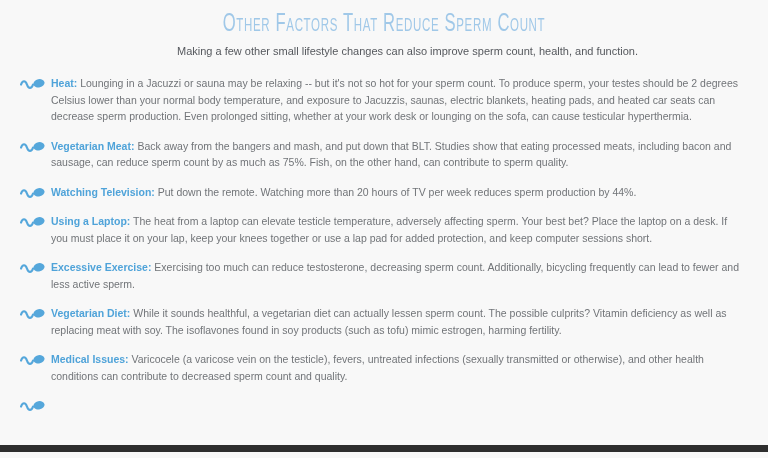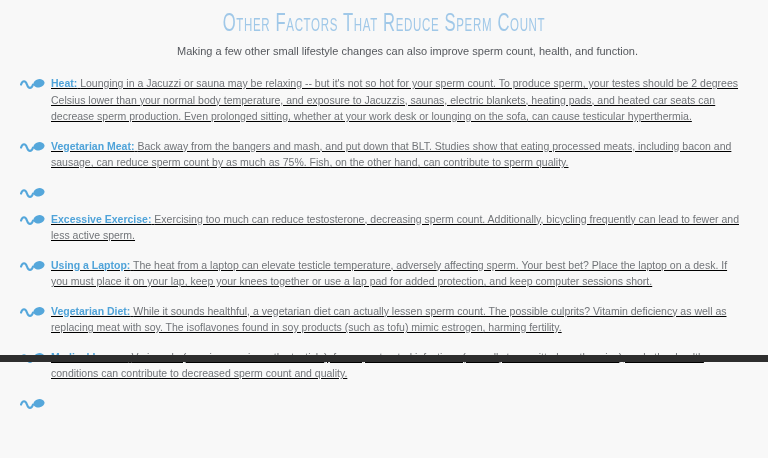--- a/index.html
+++ b/index.html
@@ -10,21 +10,21 @@
     height: 458px;
     overflow: hidden;
   }
   body {
     background: #f8f8f8;
     font-family: "Liberation Sans", sans-serif;
     position: relative;
   }
   .page {
     width: 768px;
-    height: 362px;
+    height: 452px;
     position: relative;
     padding-top: 5px;
   }
   .title {
     text-align: center;
     font-variant: small-caps;
     text-transform: capitalize;
     font-weight: 400;
     font-size: 26px;
     letter-spacing: 1px;
@@ -39,21 +39,20 @@
     text-align: center;
     font-size: 11px;
     color: #55585d;
     margin-top: 7px;
     line-height: 14px;
     padding-left: 47px;
   }
   .factors {
     margin-top: 17px;
     padding: 0 22px 0 20px;
-    text-decoration: underline;
   }
   .factor {
     display: flex;
     align-items: flex-start;
     margin-bottom: 13px;
   }
   .sperm {
     flex: 0 0 auto;
     width: 25px;
     height: 13px;
@@ -114,45 +113,49 @@
     </p>
   </div>
 
   <div class="factor">
     <span class="sperm">
       <svg width="25" height="13" viewBox="0 0 25 13" xmlns="http://www.w3.org/2000/svg">
         <path d="M1 7.6 C 2.5 3.2, 5.5 3.2, 7 7.6 C 8.5 12.0, 11.5 12.0, 13 7.6" fill="none" stroke="#55a7db" stroke-width="2.1" stroke-linecap="round"></path>
         <ellipse cx="19" cy="6.3" rx="5.6" ry="4.1" fill="#55a7db" transform="rotate(-12 19 6.3)"></ellipse>
       </svg>
     </span>
-  </div>
-
-  <div class="factor">
-    <span class="sperm">
-      <svg width="25" height="13" viewBox="0 0 25 13" xmlns="http://www.w3.org/2000/svg">
-        <path d="M1 7.6 C 2.5 3.2, 5.5 3.2, 7 7.6 C 8.5 12.0, 11.5 12.0, 13 7.6" fill="none" stroke="#55a7db" stroke-width="2.1" stroke-linecap="round"></path>
-        <ellipse cx="19" cy="6.3" rx="5.6" ry="4.1" fill="#55a7db" transform="rotate(-12 19 6.3)"></ellipse>
-      </svg>
-    </span>
     <p class="factor-text">
-      <strong class="factor-label">Excessive Exercise:</strong>
-      <span>Exercising too much can reduce testosterone, decreasing sperm count. Additionally, bicycling frequently can lead to fewer and less active sperm.</span>
+      <strong class="factor-label">Watching Television:</strong>
+      <span>Put down the remote. Watching more than 20 hours of TV per week reduces sperm production by 44%.</span>
     </p>
   </div>
 
   <div class="factor">
     <span class="sperm">
       <svg width="25" height="13" viewBox="0 0 25 13" xmlns="http://www.w3.org/2000/svg">
         <path d="M1 7.6 C 2.5 3.2, 5.5 3.2, 7 7.6 C 8.5 12.0, 11.5 12.0, 13 7.6" fill="none" stroke="#55a7db" stroke-width="2.1" stroke-linecap="round"></path>
         <ellipse cx="19" cy="6.3" rx="5.6" ry="4.1" fill="#55a7db" transform="rotate(-12 19 6.3)"></ellipse>
       </svg>
     </span>
     <p class="factor-text">
       <strong class="factor-label">Using a Laptop:</strong>
       <span>The heat from a laptop can elevate testicle temperature, adversely affecting sperm. Your best bet? Place the laptop on a desk. If you must place it on your lap, keep your knees together or use a lap pad for added protection, and keep computer sessions short.</span>
+    </p>
+  </div>
+
+  <div class="factor">
+    <span class="sperm">
+      <svg width="25" height="13" viewBox="0 0 25 13" xmlns="http://www.w3.org/2000/svg">
+        <path d="M1 7.6 C 2.5 3.2, 5.5 3.2, 7 7.6 C 8.5 12.0, 11.5 12.0, 13 7.6" fill="none" stroke="#55a7db" stroke-width="2.1" stroke-linecap="round"></path>
+        <ellipse cx="19" cy="6.3" rx="5.6" ry="4.1" fill="#55a7db" transform="rotate(-12 19 6.3)"></ellipse>
+      </svg>
+    </span>
+    <p class="factor-text">
+      <strong class="factor-label">Excessive Exercise:</strong>
+      <span>Exercising too much can reduce testosterone, decreasing sperm count. Additionally, bicycling frequently can lead to fewer and less active sperm.</span>
     </p>
   </div>
 
   <div class="factor">
     <span class="sperm">
       <svg width="25" height="13" viewBox="0 0 25 13" xmlns="http://www.w3.org/2000/svg">
         <path d="M1 7.6 C 2.5 3.2, 5.5 3.2, 7 7.6 C 8.5 12.0, 11.5 12.0, 13 7.6" fill="none" stroke="#55a7db" stroke-width="2.1" stroke-linecap="round"></path>
         <ellipse cx="19" cy="6.3" rx="5.6" ry="4.1" fill="#55a7db" transform="rotate(-12 19 6.3)"></ellipse>
       </svg>
     </span>

